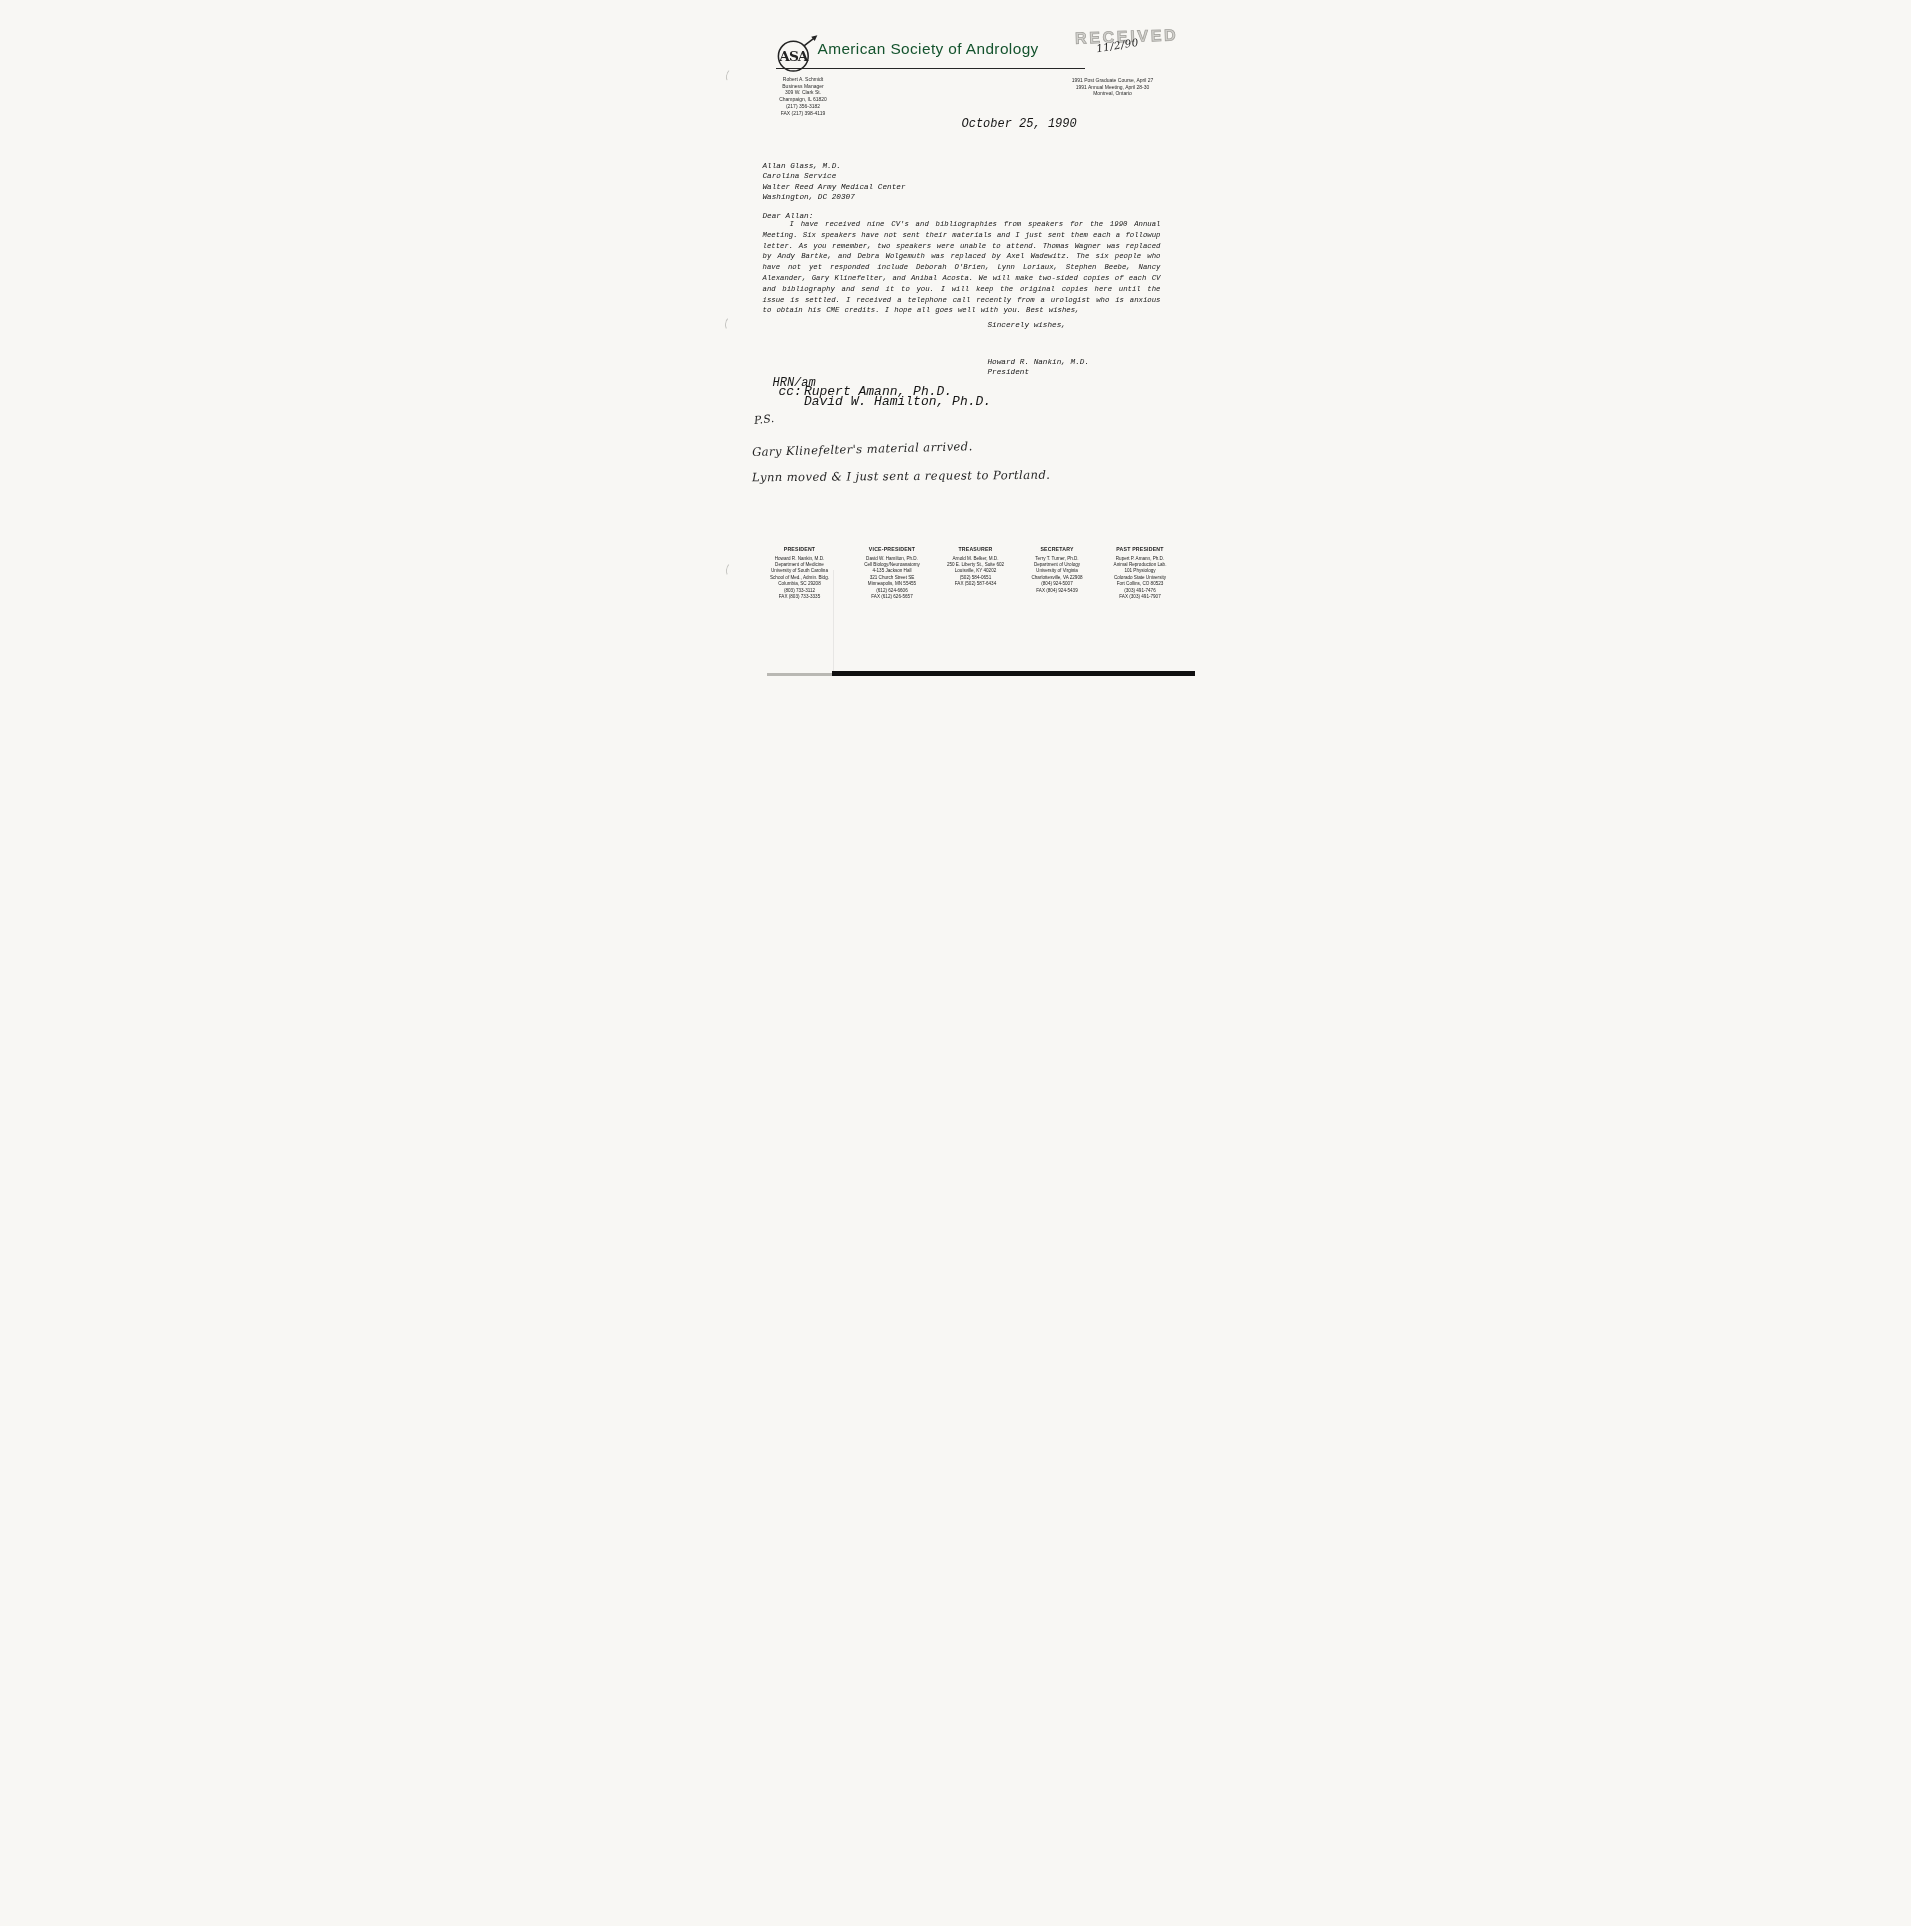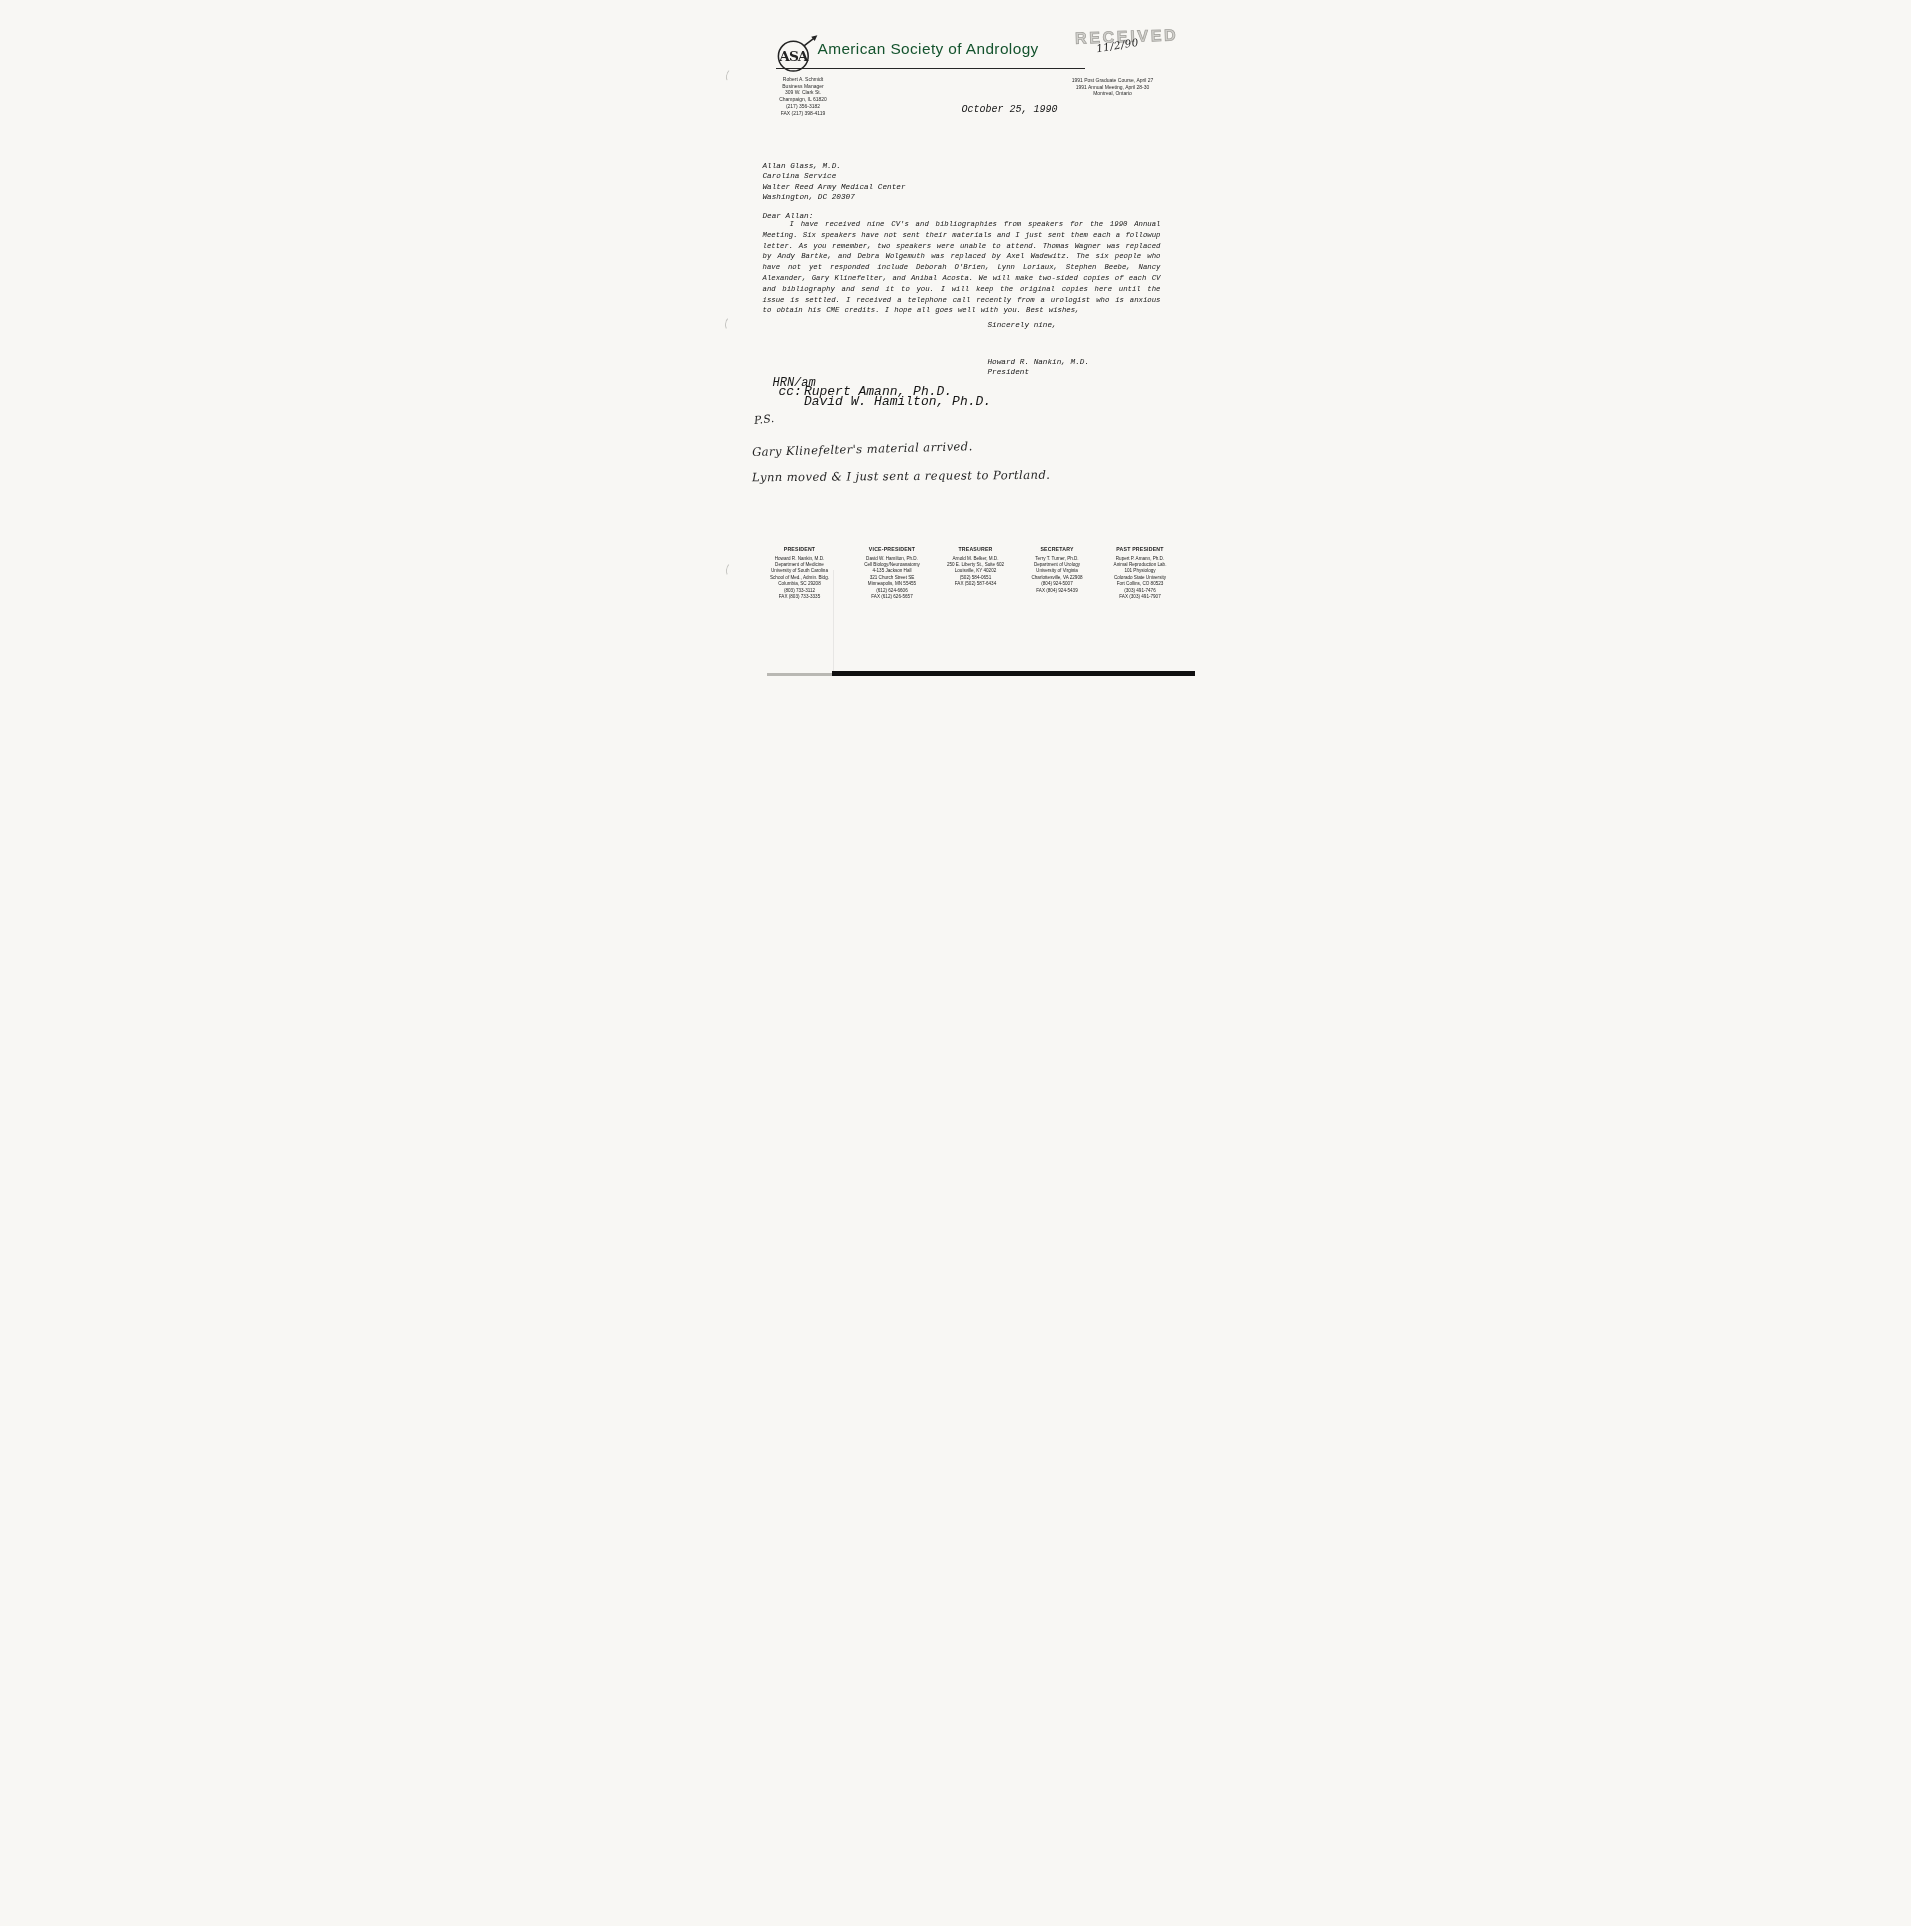--- a/index.html
+++ b/index.html
@@ -47,21 +47,21 @@
   .events-block {
     position:absolute; left:336px; top:77px; width:120px;
     text-align:center; font-size:5px; line-height:6.7px; color:#2b2b2b;
   }
 
   
   .type {
     font-family:"Liberation Mono","DejaVu Sans Mono",monospace;
     font-style:italic; color:#161616;
   }
-  .letter-date { position:absolute; left:245px; top:104px; font-size:10px; }
+  .letter-date { position:absolute; left:245px; top:117px; font-size:12px; }
   .recipient   { position:absolute; left:46px; top:153px; font-size:7.7px; line-height:10.4px;margin-top:8px; }
   .salutation  { position:absolute; left:46px; top:212px; font-size:7.7px; }
   .body-par {
     position:absolute; left:46px; top:219px; width:398px;
     font-size:7.3px; line-height:10.8px; text-align:justify; text-indent:27px;
     word-spacing:0.8px;
   }
   .closing     { position:absolute; left:271px; top:321px; font-size:7.7px; }
   .signer      { position:absolute; left:271px; top:357px; font-size:7.7px; line-height:10.4px; }
   .typist-ref  { position:absolute; left:56px; top:376px; font-size:12px; }
@@ -148,21 +148,21 @@
     <div>Allan Glass, M.D.</div>
     <div>Carolina Service</div>
     <div>Walter Reed Army Medical Center</div>
     <div>Washington, DC 20307</div>
   </div>
 
   <div class="salutation type">Dear Allan:</div>
 
   <p class="body-par type">I have received nine CV's and bibliographies from speakers for the 1990 Annual Meeting.  Six speakers have not sent their materials and I just sent them each a followup letter.  As you remember, two speakers were unable to attend.  Thomas Wagner was replaced by Andy Bartke, and Debra Wolgemuth was replaced by Axel Wadewitz.  The six people who have not yet responded include Deborah O'Brien, Lynn Loriaux, Stephen Beebe, Nancy Alexander, Gary Klinefelter, and Anibal Acosta.  We will make two-sided copies of each CV and bibliography and send it to you.  I will keep the original copies here until the issue is settled.  I received a telephone call recently from a urologist who is anxious to obtain his CME credits.  I hope all goes well with you.  Best wishes,</p>
 
-  <div class="closing type">Sincerely nine,</div>
+  <div class="closing type">Sincerely wishes,</div>
 
   <div class="signer type">
     <div>Howard R. Nankin, M.D.</div>
     <div>President</div>
   </div>
 
   <div class="typist-ref type">HRN/am</div>
 
   <div class="cc-block type">
     <div class="cc-label">cc:</div>

